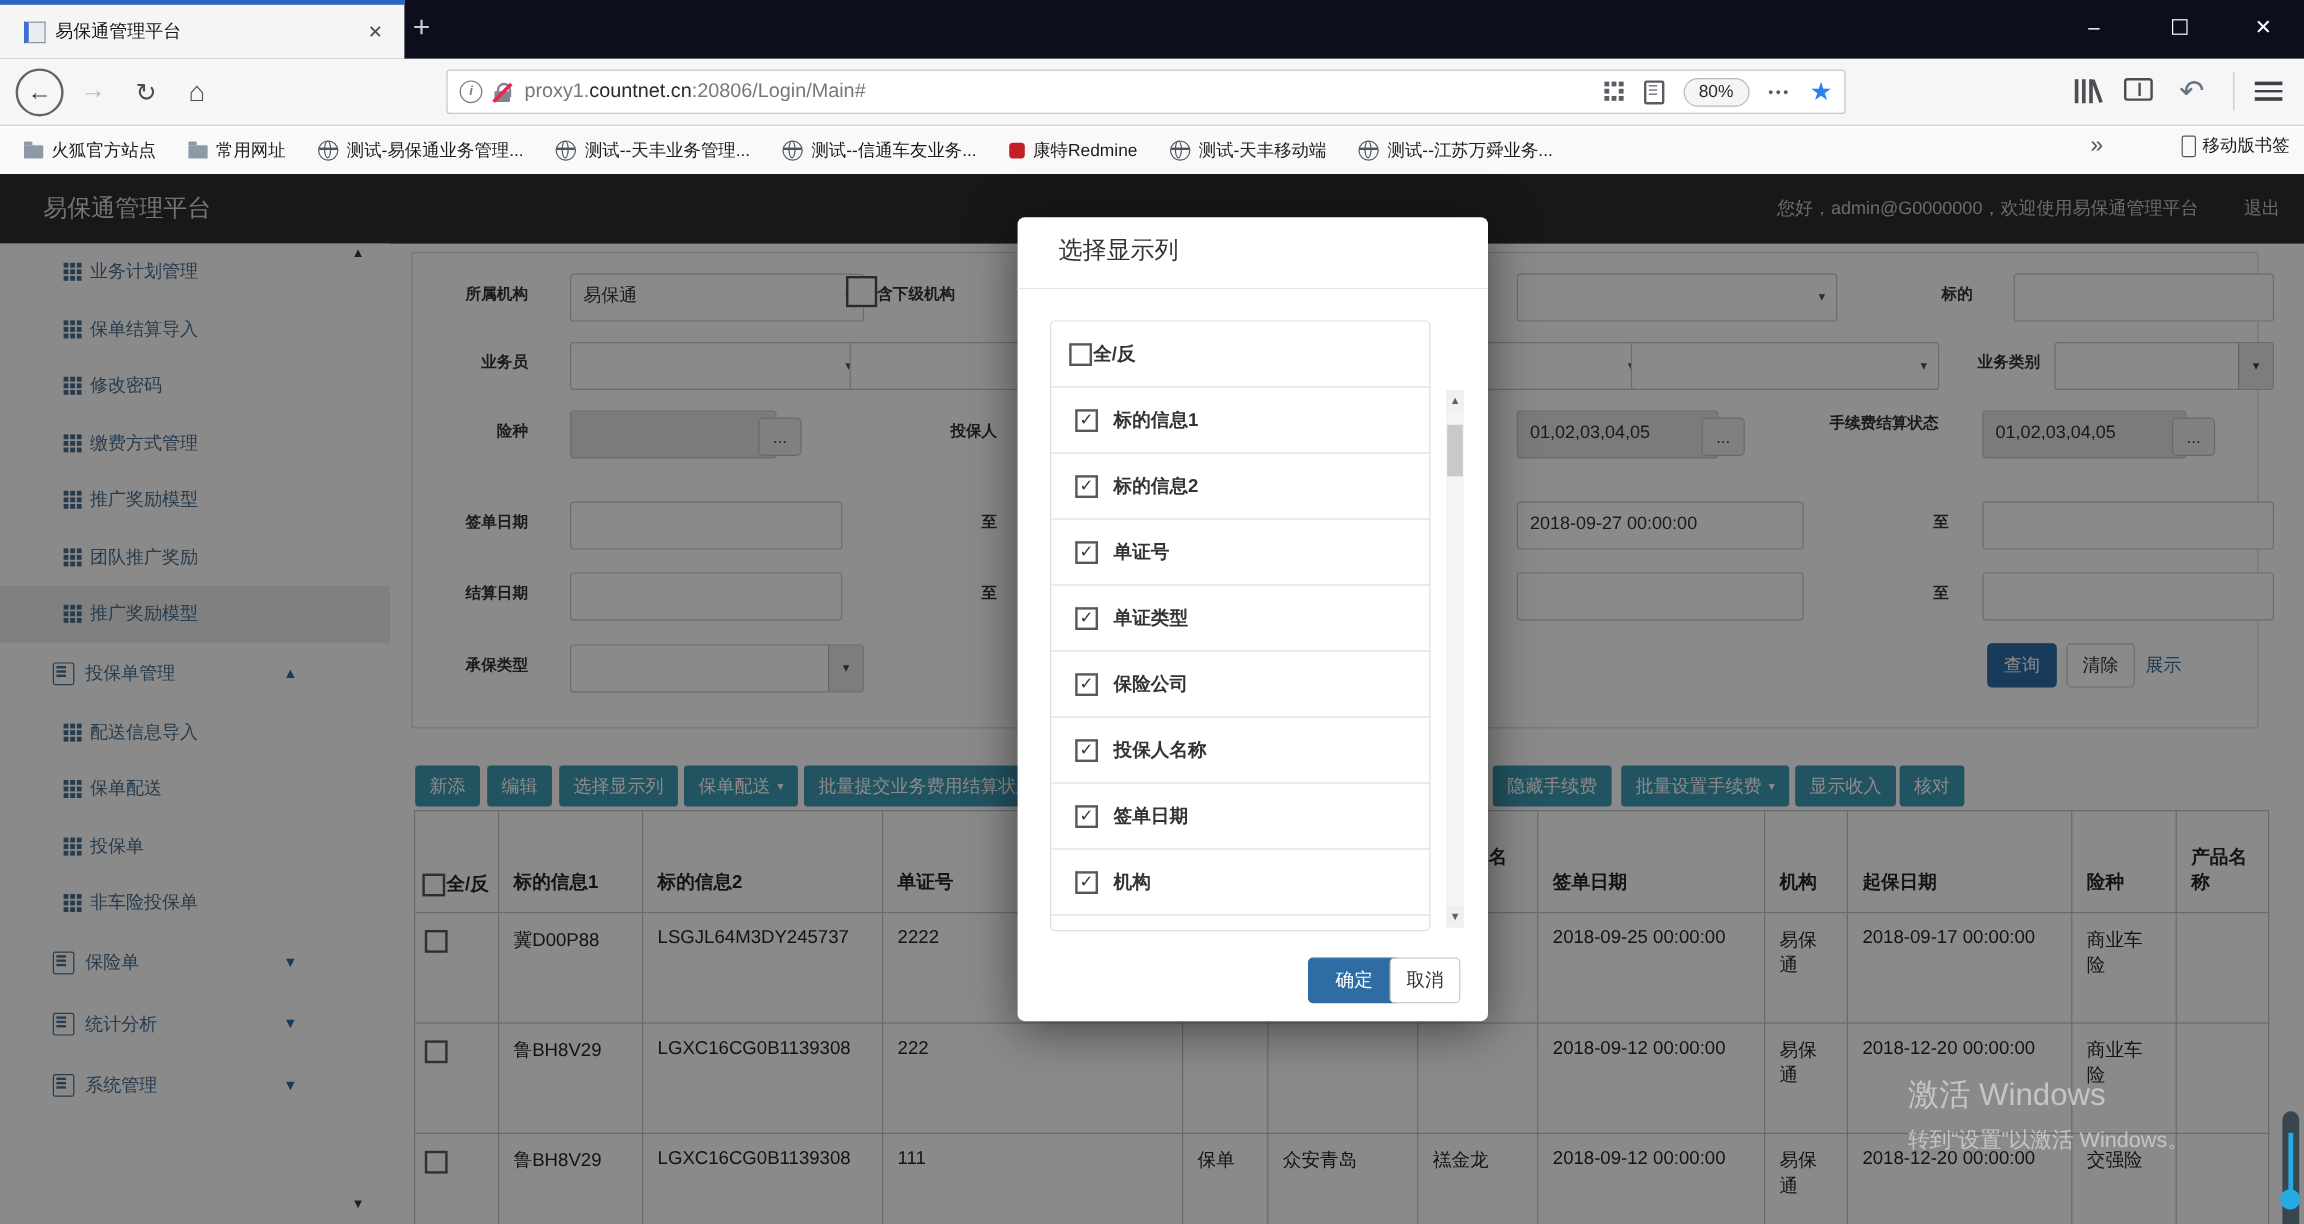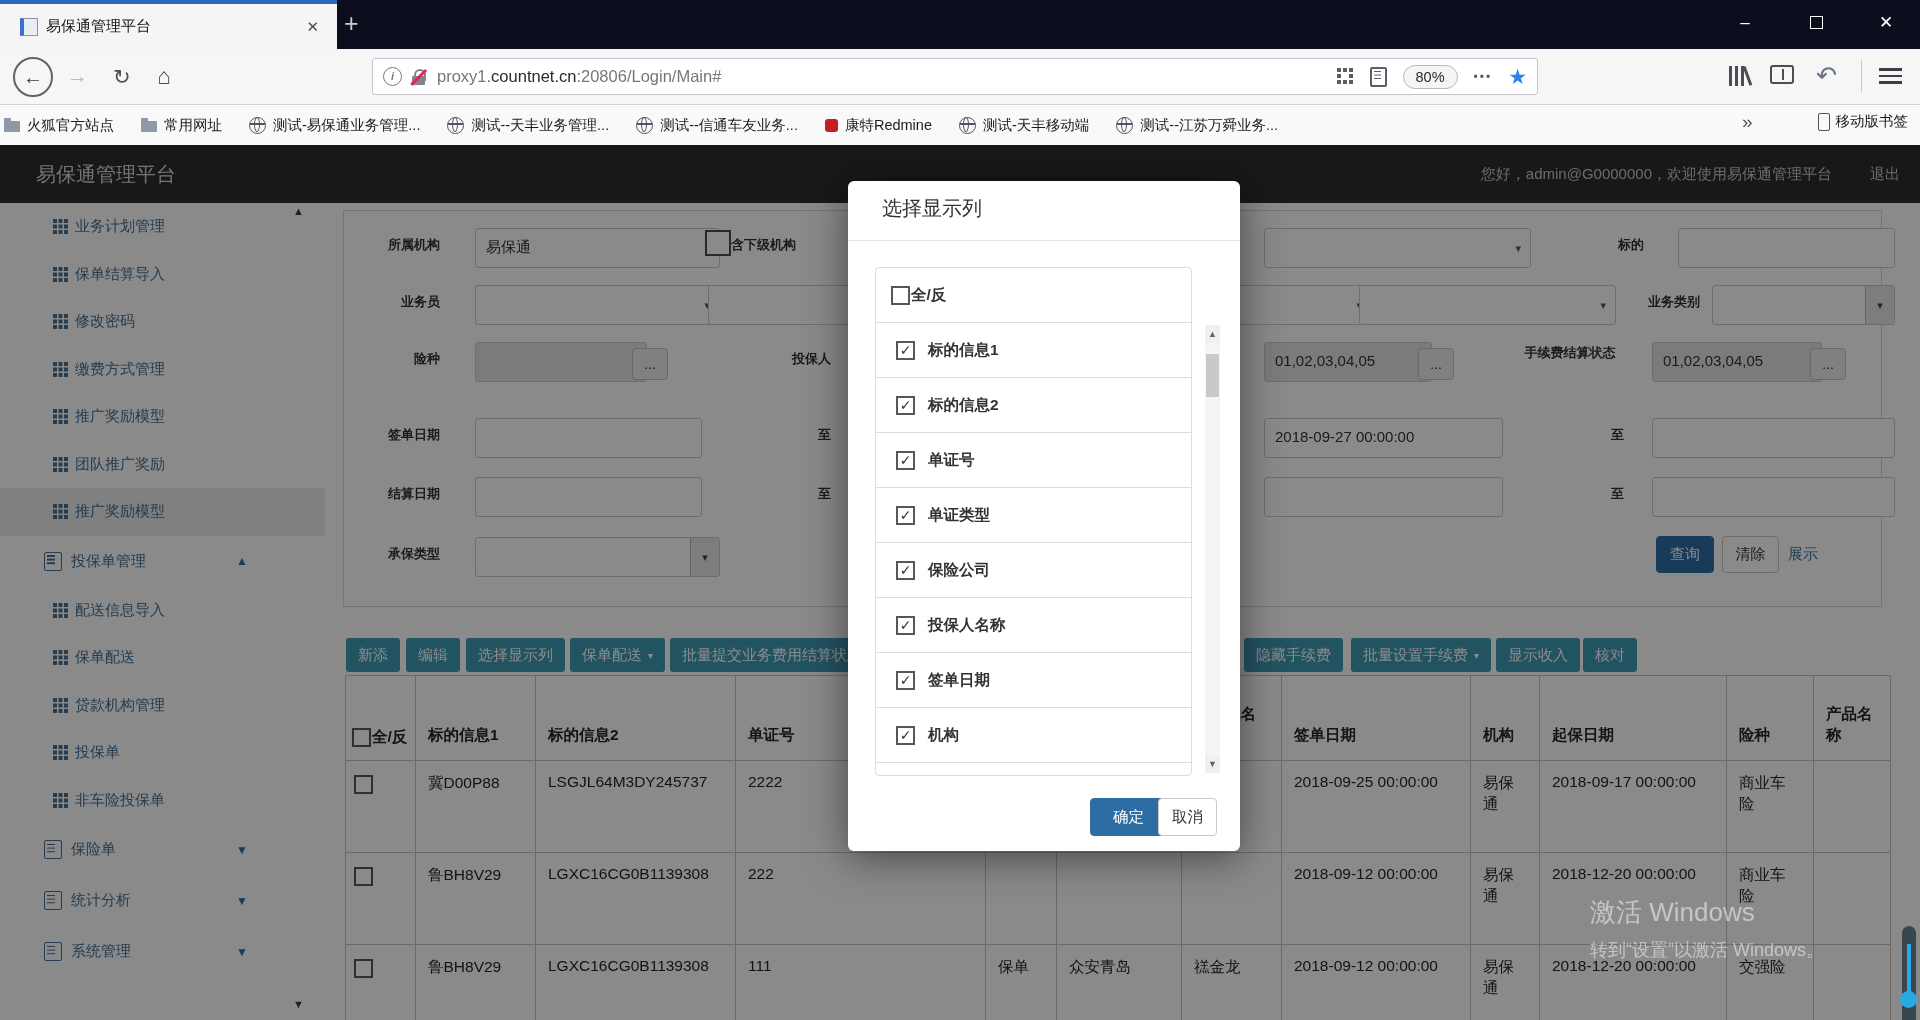--- a/index.html
+++ b/index.html
@@ -41,21 +41,21 @@
   #library-icon{left:1726px;top:63px;width:26px;height:26px;position:absolute;}
   #library-icon i{position:absolute;top:3px;width:2.6px;height:20px;background:#4c4c54;}
   #library-icon i:nth-child(1){left:3px}#library-icon i:nth-child(2){left:9px}#library-icon i:nth-child(3){left:15px}
   #library-icon i:nth-child(4){left:20px;transform:rotate(-20deg);}
   #sbar-icon{left:1770px;top:65px;width:24px;height:19px;border:2px solid #4c4c54;border-radius:3px;}
   #sbar-icon::after{content:"";position:absolute;right:3px;top:2px;width:5px;height:11px;border-left:2px solid #4c4c54;}
   #undo-icon{left:1816px;top:61px;font-size:25px;color:#667383;}
   #tool-sep{left:1861px;top:60px;width:1px;height:32px;background:#c9c9ce;}
   #menu-icon{left:1879px;top:68px;width:23px;height:16px;}
   #menu-icon i{display:block;width:23px;height:2.6px;background:#3e3e46;margin-bottom:4px;}
-  #bmbar{left:0;top:106px;width:1920px;height:39px;background:#f9f9fa;display:flex;align-items:center;padding-left:4px;gap:27px;z-index:50;}
+  #bmbar{left:0;top:106px;width:1920px;height:39px;background:#f9f9fa;display:flex;align-items:center;padding-left:20px;gap:27px;z-index:50;}
   .bm{display:flex;align-items:center;gap:7px;font-size:14.5px;color:#1b1b1f;white-space:nowrap;cursor:pointer;}
   .bm-ic{flex:none;position:relative;}
   .bm-ic[data-icon="folder"]{width:16px;height:11px;background:#8e99a8;border-radius:1px;margin-top:2px;}
   .bm-ic[data-icon="folder"]::before{content:"";position:absolute;left:0;top:-3px;width:7px;height:3px;background:#8e99a8;border-radius:1px 1px 0 0;}
   .bm-ic[data-icon="globe"]{width:15px;height:15px;border:1.7px solid #4f5560;border-radius:50%;}
   .bm-ic[data-icon="globe"]::before{content:"";position:absolute;left:0;right:0;top:5px;height:1.7px;background:#4f5560;}
   .bm-ic[data-icon="globe"]::after{content:"";position:absolute;left:3.5px;top:-1px;width:4px;height:13px;border:1.7px solid #4f5560;border-radius:50%;}
   .bm-ic[data-icon="redmine"]{width:13px;height:13px;background:#c41e26;border-radius:3px;}
   #bm-overflow{left:1742px;top:111px;font-size:19px;color:#55555e;z-index:51;cursor:pointer;}
   #bm-mobile{right:12px;top:112px;display:flex;align-items:center;gap:6px;font-size:14.5px;color:#1b1b1f;z-index:51;cursor:pointer;}
@@ -314,25 +314,20 @@
         <span class="mi-label">配送信息导入</span>
         <span class="mi-chev"></span>
       </div>
 
       <div class="mi" data-state="item">
         <span class="mi-icon"></span>
         <span class="mi-label">保单配送</span>
         <span class="mi-chev"></span>
       </div>
 
-      <div class="mi" data-state="item">
-        <span class="mi-icon"></span>
-        <span class="mi-label">贷款机构管理</span>
-        <span class="mi-chev"></span>
-      </div>
 
       <div class="mi" data-state="item">
         <span class="mi-icon"></span>
         <span class="mi-label">投保单</span>
         <span class="mi-chev"></span>
       </div>
 
       <div class="mi" data-state="item">
         <span class="mi-icon"></span>
         <span class="mi-label">非车险投保单</span>

